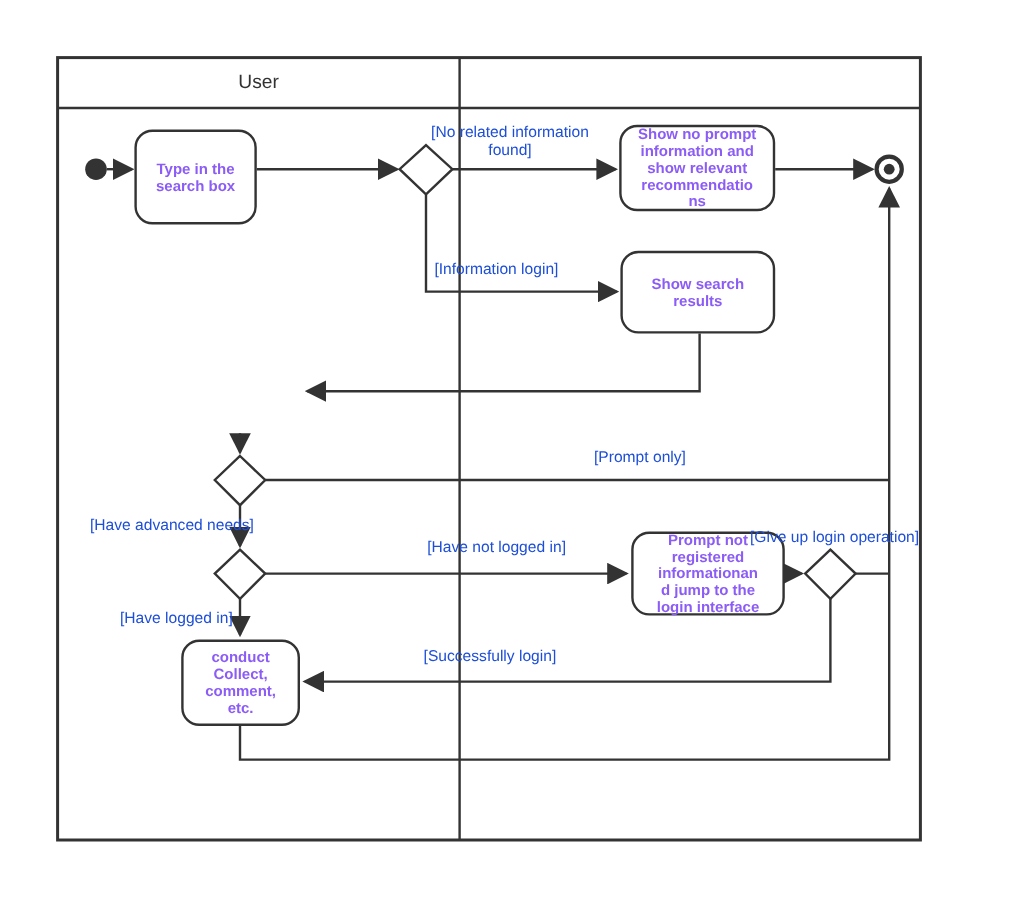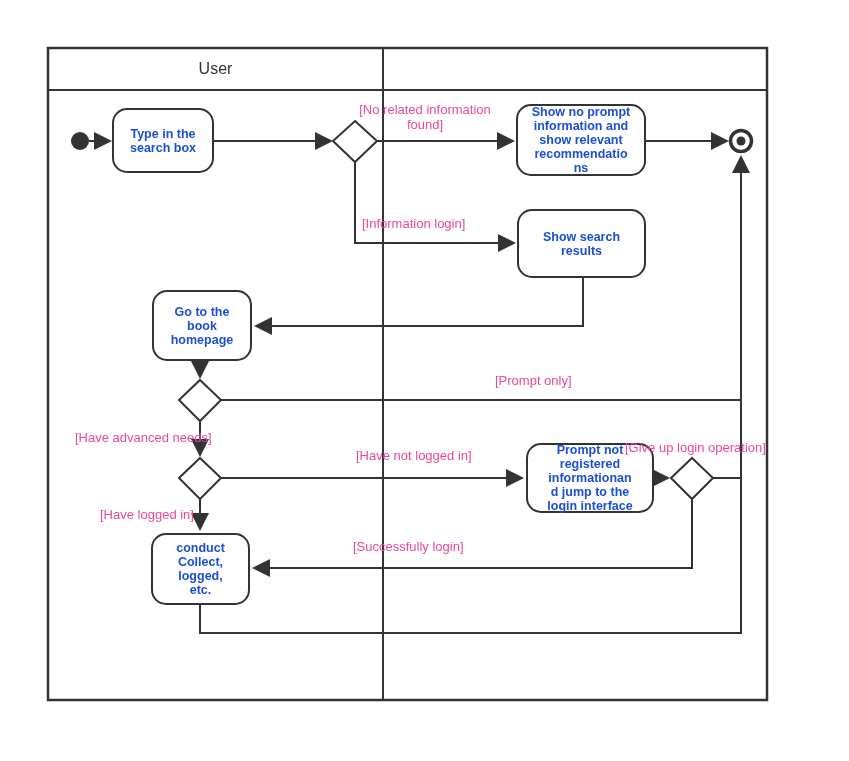--- a/index.html
+++ b/index.html
@@ -40,31 +40,31 @@
     border-radius: 15px;
     background: #ffffff;
     display: flex;
     align-items: center;
     justify-content: center;
     text-align: center;
     font-weight: bold;
     font-size: 12.5px;
     line-height: 1.12;
     white-space: pre-line;
-    color: #1d4ed8;
+    color: #8b5cf6;
   }
   .guard {
     position: absolute;
     font-size: 13px;
     line-height: 1.18;
     white-space: pre-line;
-    color: #ec4899;
+    color: #1d4ed8;
   }
   .guard.center { text-align: center; }
-  #box-type-search    { left: 112px; top: 108px; width: 102px; height: 65px; }
+  #box-type-search    { left: 112px; top: 108px; width: 102px; height: 79px; }
   #box-show-no-prompt { left: 516px; top: 104px; width: 130px; height: 72px; }
   #box-show-results   { left: 517px; top: 209px; width: 129px; height: 69px; }
   #box-go-homepage    { left: 152px; top: 290px; width: 100px; height: 71px; }
   #box-prompt-reg     { left: 526px; top: 443px; width: 128px; height: 70px; }
   #box-conduct        { left: 151px; top: 533px; width:  99px; height: 72px; }
   #guard-no-related   { left: 345px; top: 102px; width: 160px; }
   #guard-info-found   { left: 362px; top: 216px; }
   #guard-browse-only  { left: 495px; top: 373px; }
   #guard-adv-needs    { left:  75px; top: 430px; text-align: right; }
   #guard-not-logged   { left: 356px; top: 448px; }
@@ -123,31 +123,28 @@
 
   <div class="activity" id="box-type-search">Type in the
 search box</div>
   <div class="activity" id="box-show-no-prompt">Show no prompt
 information and
 show relevant
 recommendatio
 ns</div>
   <div class="activity" id="box-show-results">Show search
 results</div>
-  <div class="activity" id="box-go-homepage">Go to the
-book
-homepage</div>
   <div class="activity" id="box-prompt-reg">Prompt not
 registered
 informationan
 d jump to the
 login interface</div>
   <div class="activity" id="box-conduct">conduct
 Collect,
-logged,
+comment,
 etc.</div>
 
   <div class="guard center" id="guard-no-related">[No related information
 found]</div>
   <div class="guard" id="guard-info-found">[Information login]</div>
   <div class="guard" id="guard-browse-only">[Prompt only]</div>
   <div class="guard" id="guard-adv-needs">[Have advanced needs]</div>
   <div class="guard" id="guard-not-logged">[Have not logged in]</div>
   <div class="guard" id="guard-give-up">[Give up login operation]</div>
   <div class="guard" id="guard-logged-in">[Have logged in]</div>

